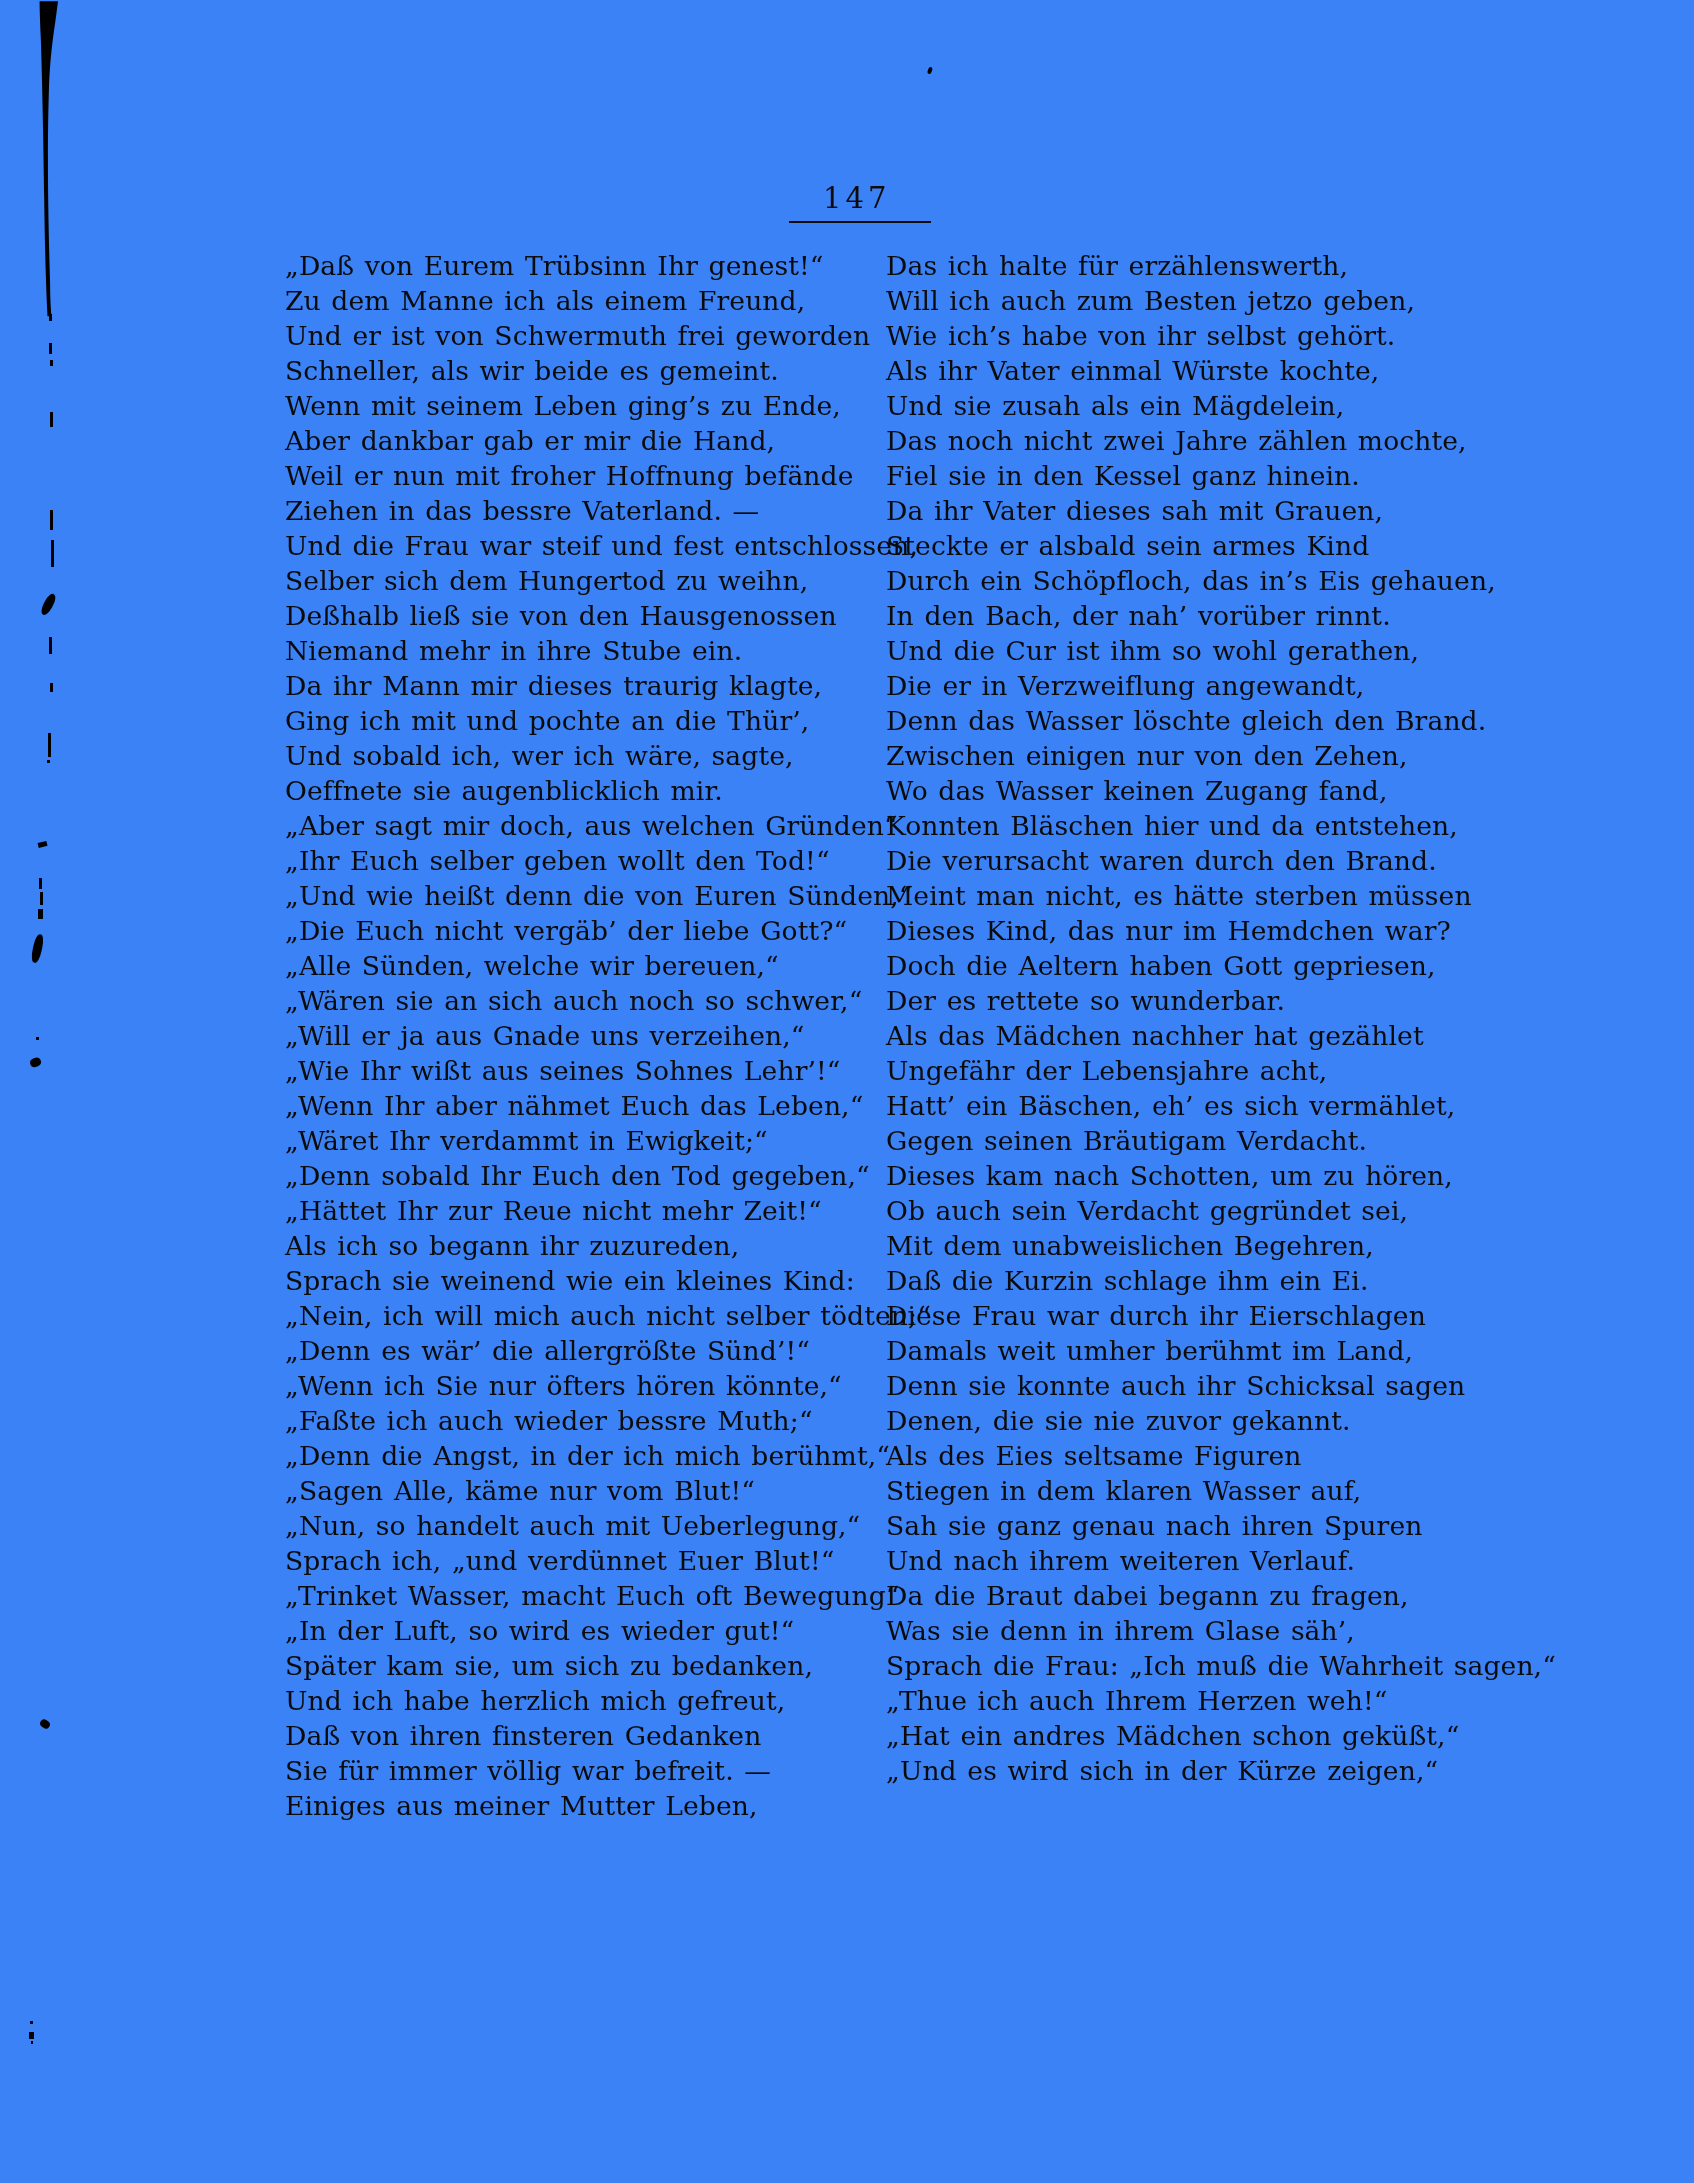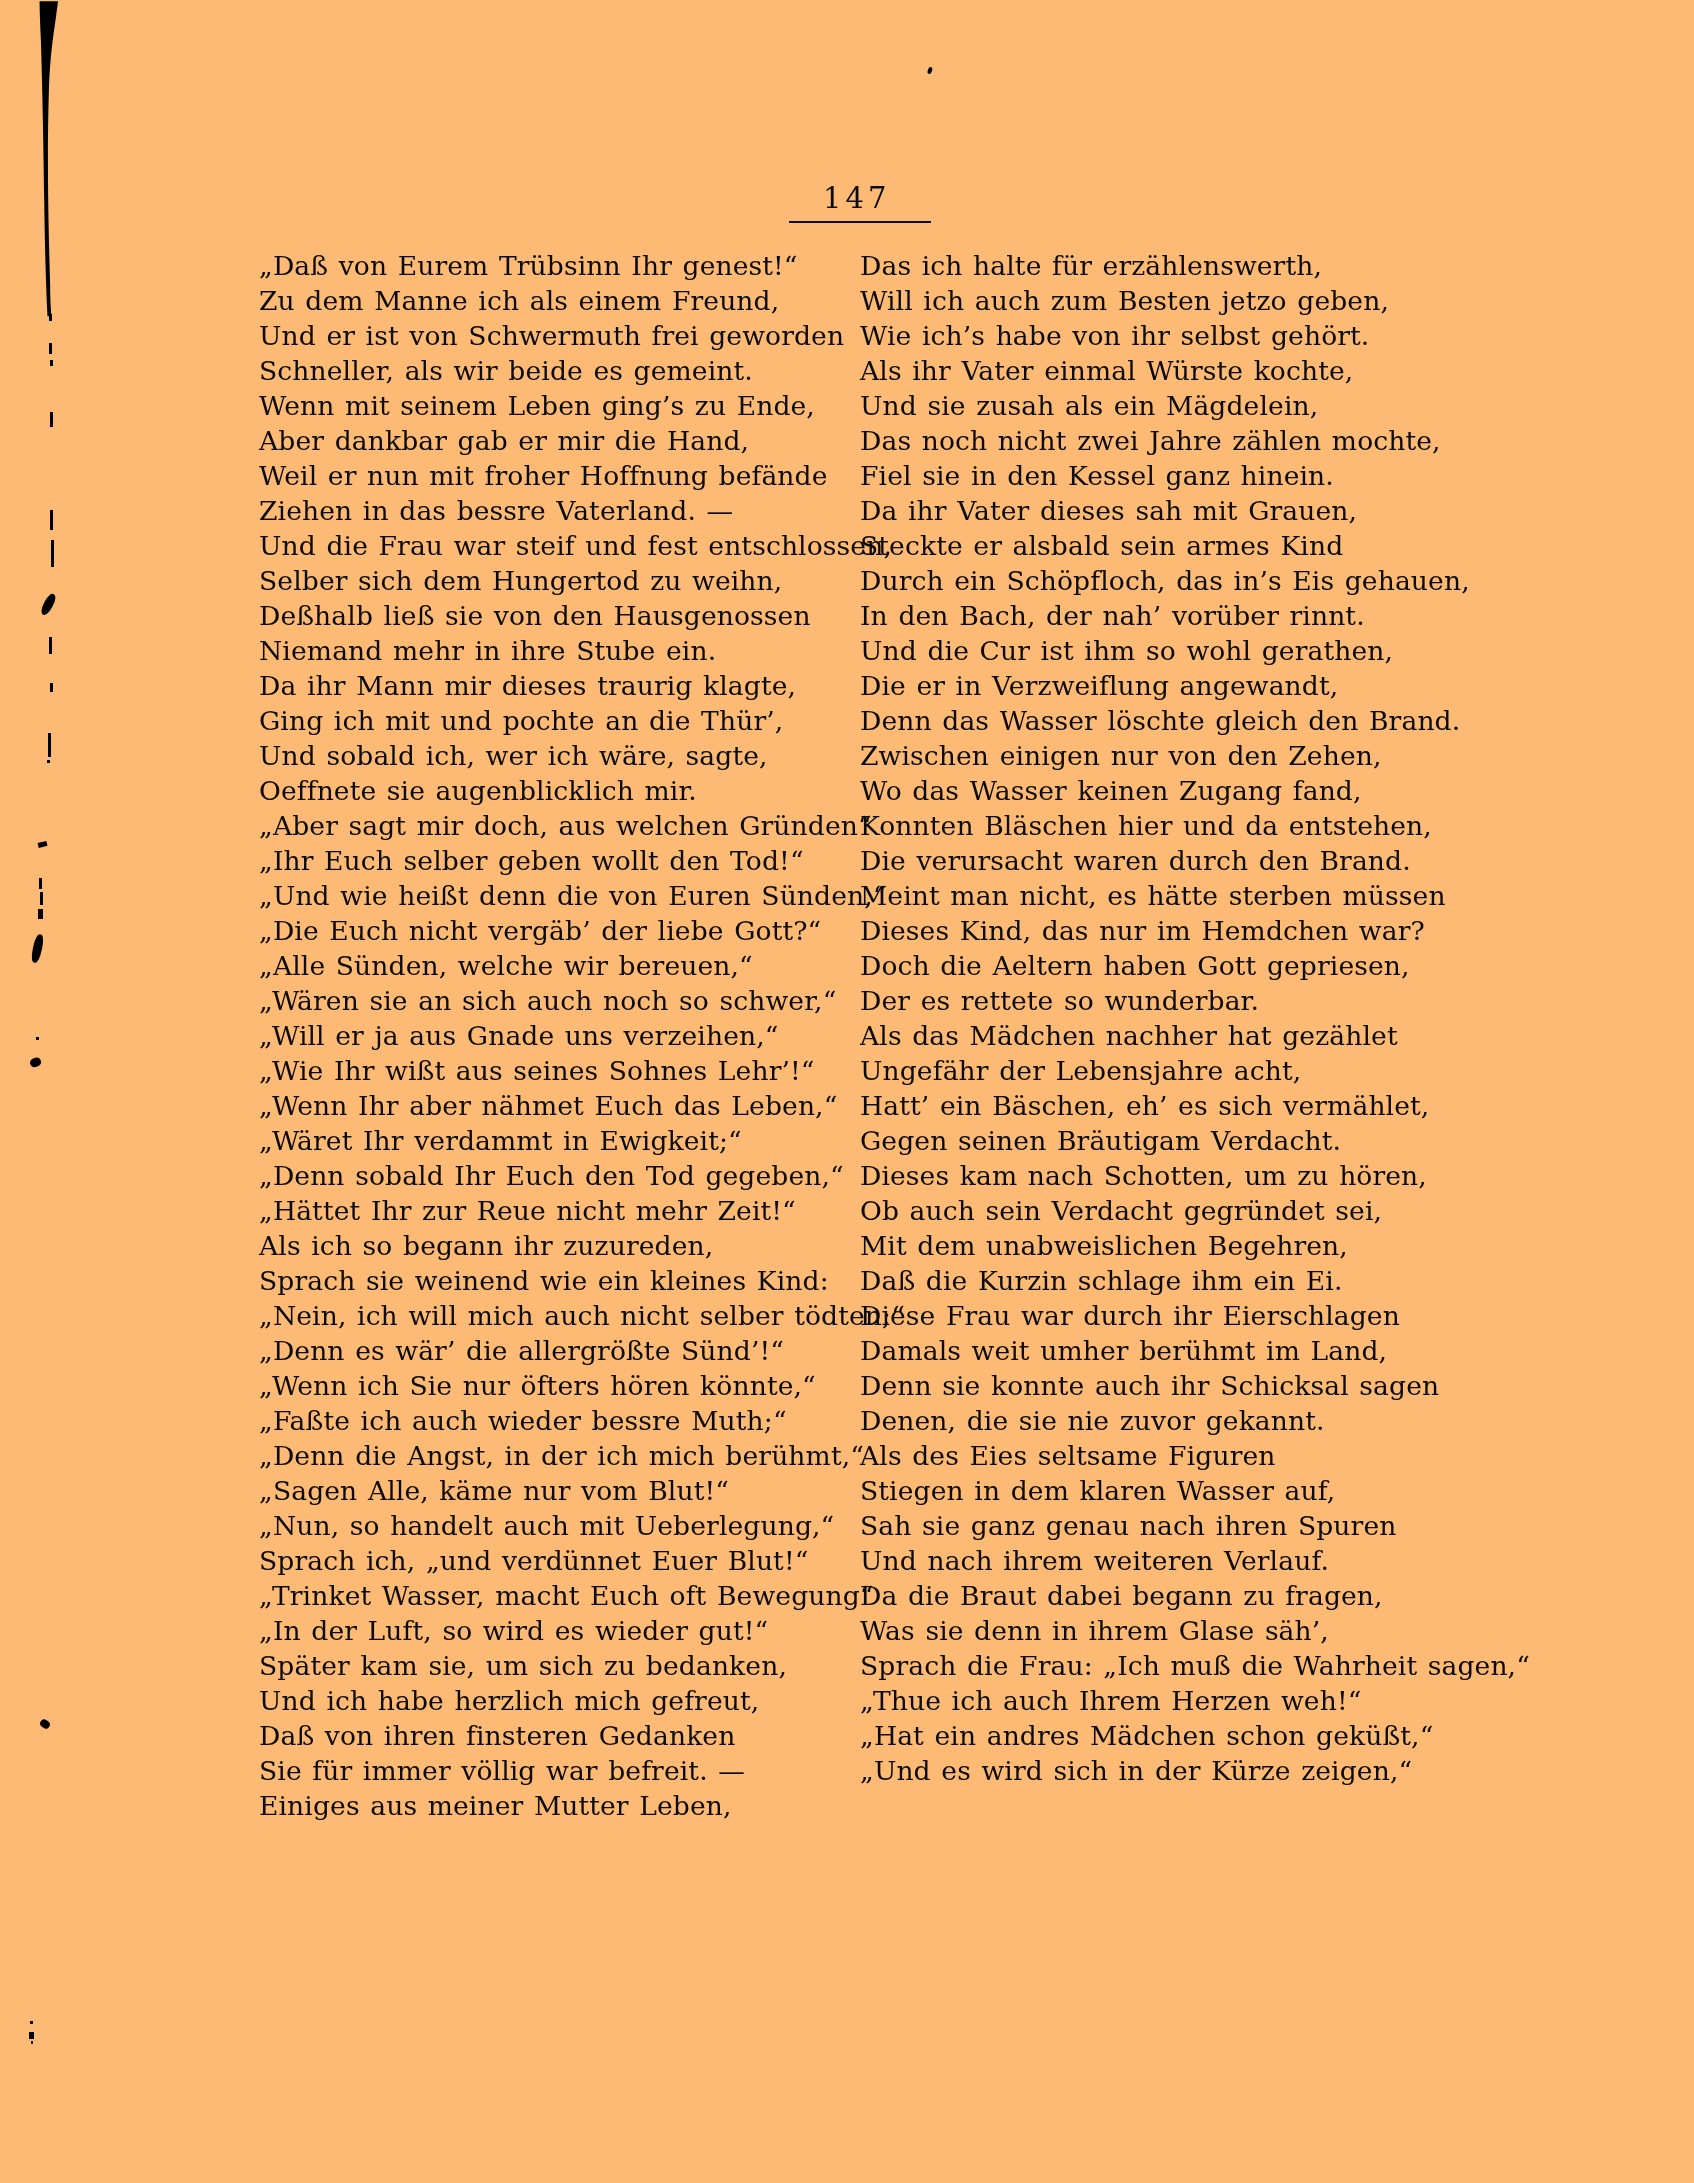--- a/index.html
+++ b/index.html
@@ -11,21 +11,21 @@
     width: 1695px;
     height: 2183px;
     position: relative;
     overflow: hidden;
     font-family: "DejaVu Serif", serif;
     color: #0b0b0b;
   }
   .page {
     position: absolute;
     inset: 0;
-    background: #fdba74;
+    background: #3b82f6;
   }
   .page-number {
     position: absolute;
     top: 181px;
     left: 823px;
     width: 66px;
     text-align: center;
     font-size: 29px;
     letter-spacing: 4px;
     color: #0b0b0b;
@@ -39,20 +39,21 @@
     background: #0b0b0b;
   }
   .column {
     position: absolute;
     top: 248px;
     font-size: 26.6px;
     line-height: 35px;
     white-space: nowrap;
     word-spacing: 2px;
     letter-spacing: 0.1px;
+    margin-left: 26px;
   }
   .column-left  { left: 259px;  width: 568px; }
   .column-right { left: 860px; width: 585px; }
   .line {
     height: 35px;
   }
   
   .artifact {
     position: absolute;
     background: #000;

